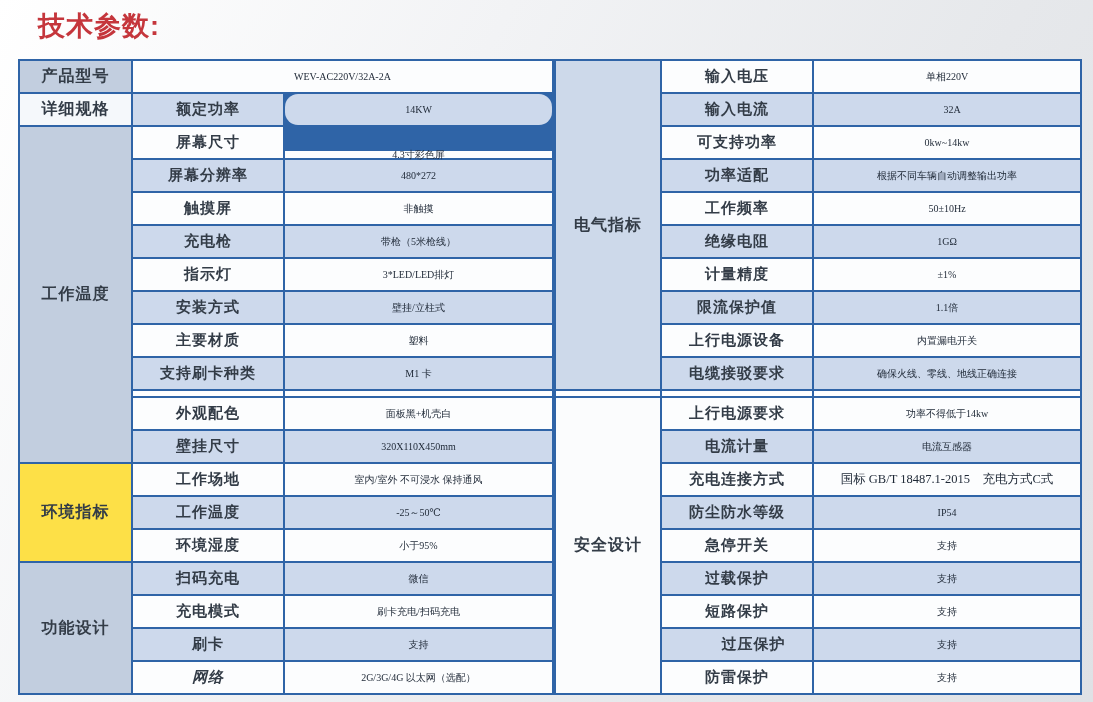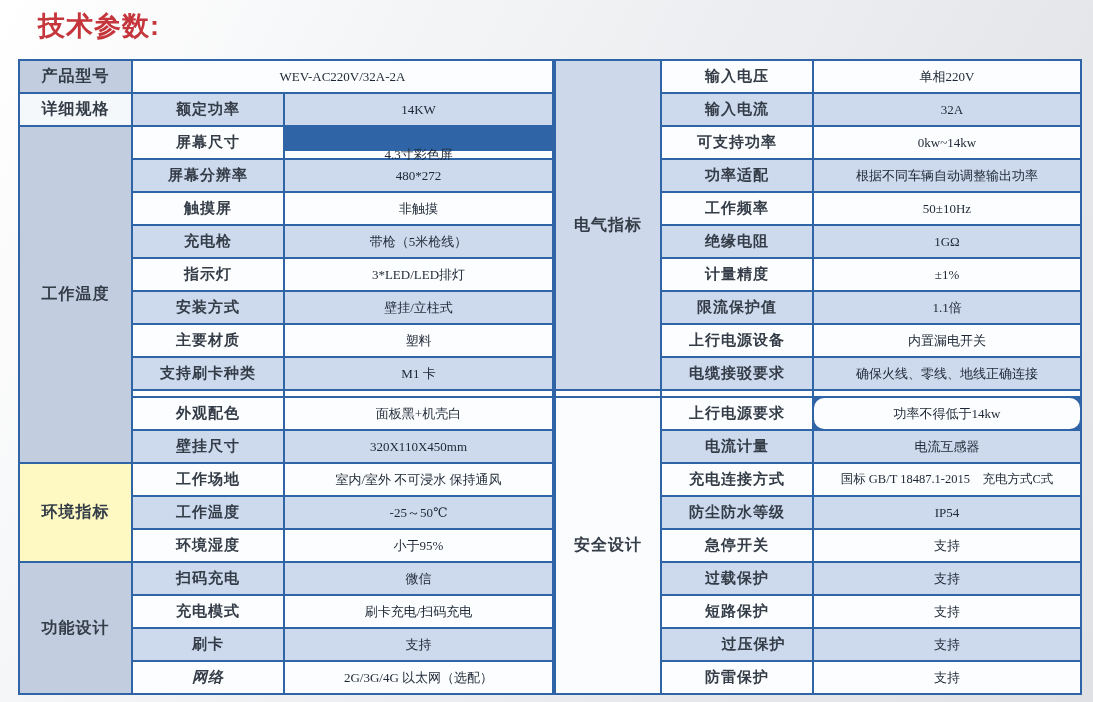--- a/index.html
+++ b/index.html
@@ -18,39 +18,39 @@
   }
   .cell{display:flex;align-items:center;justify-content:center;text-align:center;}
   .glabel{
     font-size:16px;font-weight:600;color:#333c47;letter-spacing:1px;
   }
   .key{
     font-size:15px;font-weight:600;color:#333c47;letter-spacing:1px;
   }
   .val{
     font-family:"Liberation Serif","DejaVu Serif",serif;
-    font-size:13px;color:#1d2735;padding:0 4px;
+    font-size:10px;color:#1d2735;padding:0 4px;
   }
   .val.small{font-size:12.5px;white-space:pre;}
   .row-white{background:#fcfdfe;}
   .row-blue{background:#cdd9ec;}
   .gapcell{background:#ffffff;}
 </style>
 </head>
 <body>
 
 <div class="page-title">技术参数:</div>
 
 <div class="tables">
   <div class="spec-grid" id="left-table" style="grid-template-columns: 111px 150px 267px; grid-template-rows: repeat(10, 31px) 5px repeat(9, 31px);">
       <div class="cell glabel" style="grid-area: 1 / 1 / 2; background: rgb(194, 206, 223);">产品型号</div>
       <div class="cell val row-white" style="grid-area: 1 / 2 / auto / 4;">WEV-AC220V/32A-2A</div>
       <div class="cell glabel" style="grid-area: 2 / 1 / 3; background: rgb(245, 248, 251);">详细规格</div>
       <div class="cell key row-blue" style="grid-area: 2 / 2;">额定功率</div>
-      <div class="cell val row-blue" style="grid-area: 2 / 3;">14KW</div>
+      <div class="cell val row-blue" style="grid-area: 2 / 3; border-radius: 13px;">14KW</div>
       <div class="cell glabel" style="grid-area: 3 / 1 / 14; background: rgb(194, 206, 223);">工作温度</div>
       <div class="cell key row-white" style="grid-area: 3 / 2;">屏幕尺寸</div>
       <div class="cell val row-white" style="grid-area: 3 / 3; margin-top: 24px;">4.3寸彩色屏</div>
       <div class="cell key row-blue" style="grid-area: 4 / 2;">屏幕分辨率</div>
       <div class="cell val row-blue" style="grid-area: 4 / 3;">480*272</div>
       <div class="cell key row-white" style="grid-area: 5 / 2;">触摸屏</div>
       <div class="cell val row-white" style="grid-area: 5 / 3;">非触摸</div>
       <div class="cell key row-blue" style="grid-area: 6 / 2;">充电枪</div>
       <div class="cell val row-blue" style="grid-area: 6 / 3;">带枪（5米枪线）</div>
       <div class="cell key row-white" style="grid-area: 7 / 2;">指示灯</div>
@@ -58,21 +58,21 @@
       <div class="cell key row-blue" style="grid-area: 8 / 2;">安装方式</div>
       <div class="cell val row-blue" style="grid-area: 8 / 3;">壁挂/立柱式</div>
       <div class="cell key row-white" style="grid-area: 9 / 2;">主要材质</div>
       <div class="cell val row-white" style="grid-area: 9 / 3;">塑料</div>
       <div class="cell key row-blue" style="grid-area: 10 / 2;">支持刷卡种类</div>
       <div class="cell val row-blue" style="grid-area: 10 / 3;">M1 卡</div>
       <div class="cell key row-white" style="grid-area: 12 / 2;">外观配色</div>
       <div class="cell val row-white" style="grid-area: 12 / 3;">面板黑+机壳白</div>
       <div class="cell key row-blue" style="grid-area: 13 / 2;">壁挂尺寸</div>
       <div class="cell val row-blue" style="grid-area: 13 / 3;">320X110X450mm</div>
-      <div class="cell glabel" style="grid-area: 14 / 1 / 17; background: #fef9c3;">环境指标</div>
+      <div class="cell glabel" style="grid-area: 14 / 1 / 17; background: #fde047;">环境指标</div>
       <div class="cell key row-white" style="grid-area: 14 / 2;">工作场地</div>
       <div class="cell val row-white" style="grid-area: 14 / 3;">室内/室外 不可浸水 保持通风</div>
       <div class="cell key row-blue" style="grid-area: 15 / 2;">工作温度</div>
       <div class="cell val row-blue" style="grid-area: 15 / 3;">-25～50℃</div>
       <div class="cell key row-white" style="grid-area: 16 / 2;">环境湿度</div>
       <div class="cell val row-white" style="grid-area: 16 / 3;">小于95%</div>
       <div class="cell glabel" style="grid-area: 17 / 1 / 21; background: rgb(194, 206, 223);">功能设计</div>
       <div class="cell key row-blue" style="grid-area: 17 / 2;">扫码充电</div>
       <div class="cell val row-blue" style="grid-area: 17 / 3;">微信</div>
       <div class="cell key row-white" style="grid-area: 18 / 2;">充电模式</div>
@@ -101,21 +101,21 @@
       <div class="cell key row-white" style="grid-area: 7 / 2;">计量精度</div>
       <div class="cell val row-white" style="grid-area: 7 / 3;">±1%</div>
       <div class="cell key row-blue" style="grid-area: 8 / 2;">限流保护值</div>
       <div class="cell val row-blue" style="grid-area: 8 / 3;">1.1倍</div>
       <div class="cell key row-white" style="grid-area: 9 / 2;">上行电源设备</div>
       <div class="cell val row-white" style="grid-area: 9 / 3;">内置漏电开关</div>
       <div class="cell key row-blue" style="grid-area: 10 / 2;">电缆接驳要求</div>
       <div class="cell val row-blue" style="grid-area: 10 / 3;">确保火线、零线、地线正确连接</div>
       <div class="cell glabel" style="grid-area: 12 / 1 / 21; background: rgb(251, 252, 253);">安全设计</div>
       <div class="cell key row-white" style="grid-area: 12 / 2;">上行电源要求</div>
-      <div class="cell val row-white" style="grid-area: 12 / 3; border-radius: 10px;">功率不得低于14kw</div>
+      <div class="cell val row-white" style="grid-area: 12 / 3;">功率不得低于14kw</div>
       <div class="cell key row-blue" style="grid-area: 13 / 2;">电流计量</div>
       <div class="cell val row-blue" style="grid-area: 13 / 3;">电流互感器</div>
       <div class="cell key row-white" style="grid-area: 14 / 2;">充电连接方式</div>
       <div class="cell val row-white small" style="grid-area: 14 / 3;">国标 GB/T 18487.1-2015    充电方式C式</div>
       <div class="cell key row-blue" style="grid-area: 15 / 2;">防尘防水等级</div>
       <div class="cell val row-blue" style="grid-area: 15 / 3;">IP54</div>
       <div class="cell key row-white" style="grid-area: 16 / 2;">急停开关</div>
       <div class="cell val row-white" style="grid-area: 16 / 3;">支持</div>
       <div class="cell key row-blue" style="grid-area: 17 / 2;">过载保护</div>
       <div class="cell val row-blue" style="grid-area: 17 / 3;">支持</div>

